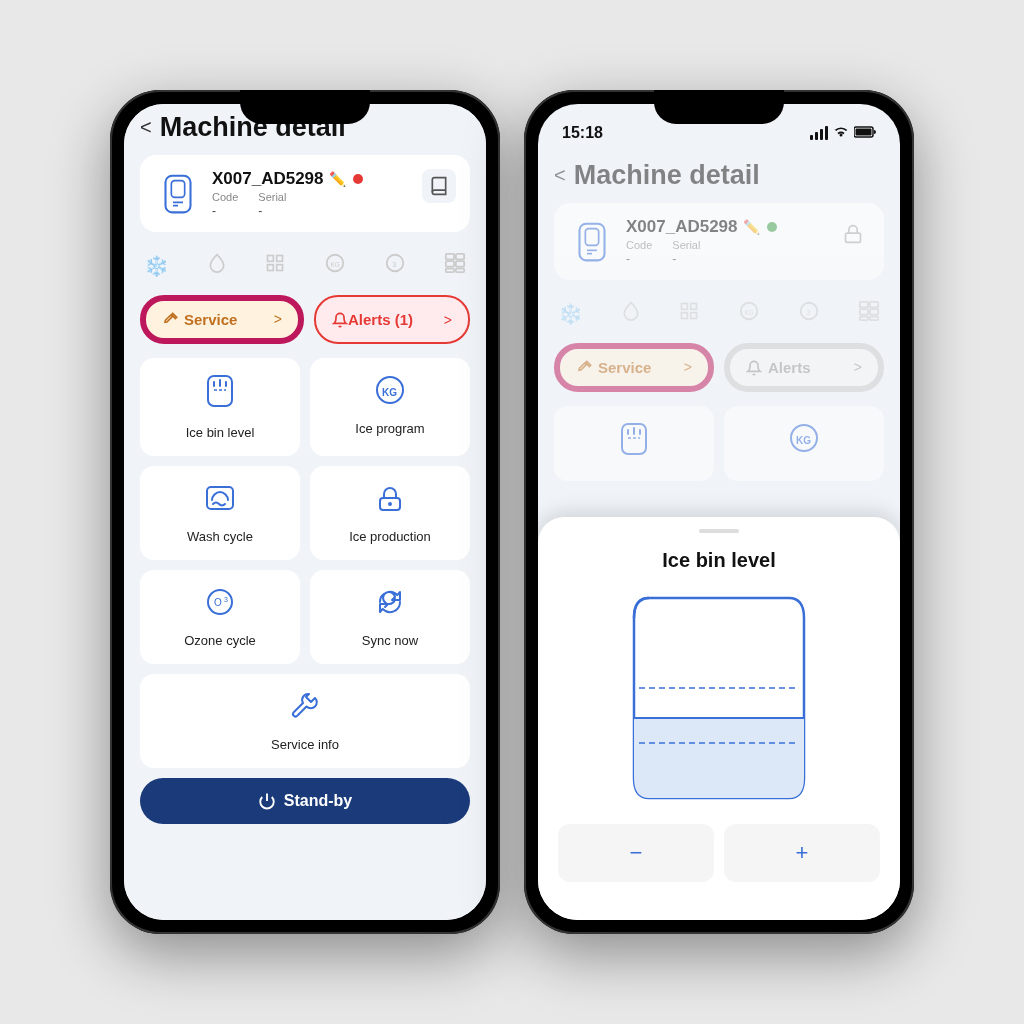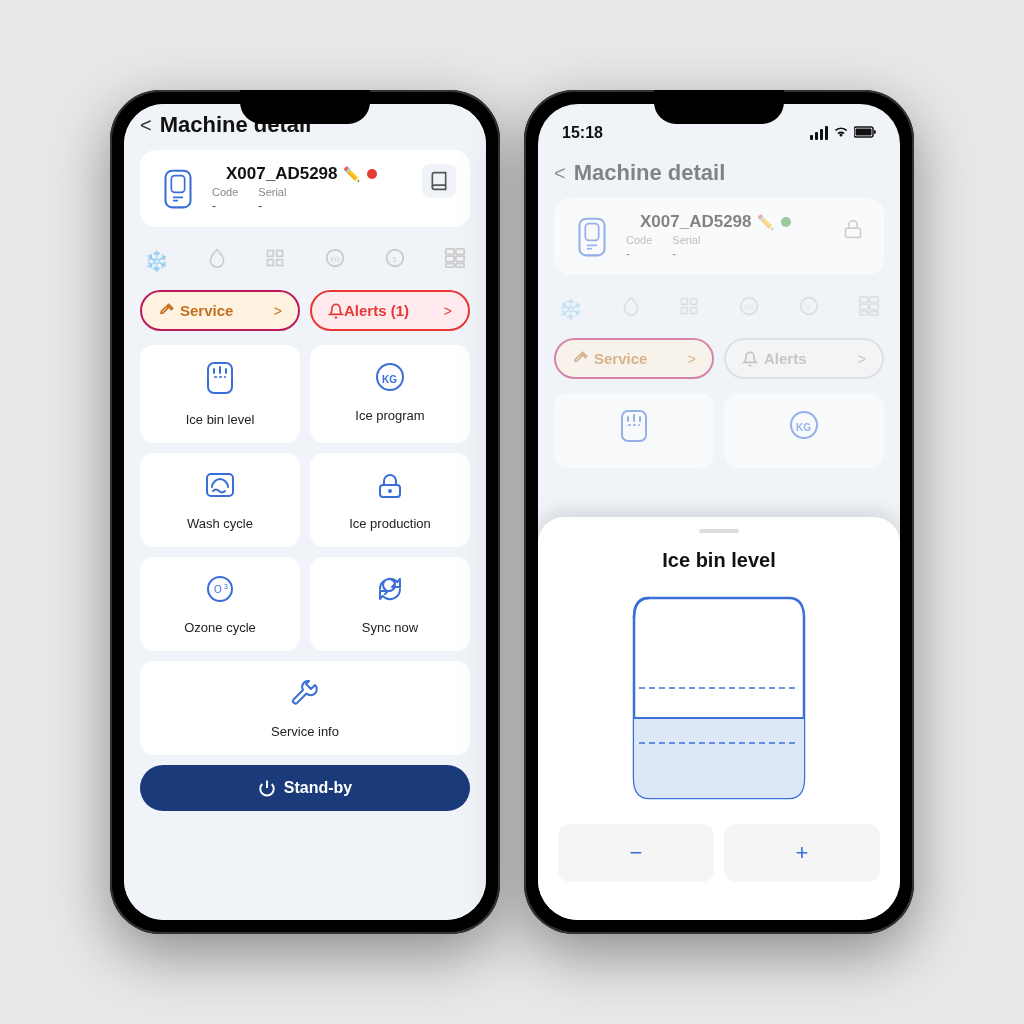--- a/index.html
+++ b/index.html
@@ -106,21 +106,21 @@
       align-items: center;
       gap: 8px;
       padding: 8px 0 12px;
     }
     .back-arrow {
       font-size: 20px;
       color: #333;
       font-weight: 300;
     }
     .header-title {
-      font-size: 22px;
+      font-size: 27px;
       font-weight: 700;
       color: #111;
     }
 
     
     .machine-card {
       background: white;
       border-radius: 16px;
       padding: 14px 16px;
       margin-bottom: 12px;
@@ -145,21 +145,20 @@
     }
     .machine-name-row {
       display: flex;
       align-items: center;
       gap: 6px;
     }
     .machine-name {
       font-size: 17px;
       font-weight: 700;
       color: #111;
-      margin-left: 14px;
     }
     .edit-icon {
       font-size: 14px;
       color: #666;
     }
     .status-dot {
       width: 10px;
       height: 10px;
       border-radius: 50%;
     }
@@ -218,25 +217,24 @@
 
     
     .action-buttons {
       display: flex;
       gap: 10px;
       margin-bottom: 14px;
     }
     .btn-service {
       flex: 1;
       background: #fff3e0;
-      border: 2px solid #be185d;
+      border: 6px solid #be185d;
       border-radius: 24px;
       padding: 10px 16px;
       display: flex;
-      align-items: center;
       justify-content: space-between;
       cursor: pointer;
     }
     .btn-service-inner {
       display: flex;
       align-items: center;
       gap: 6px;
     }
     .btn-service-text {
       font-size: 15px;

